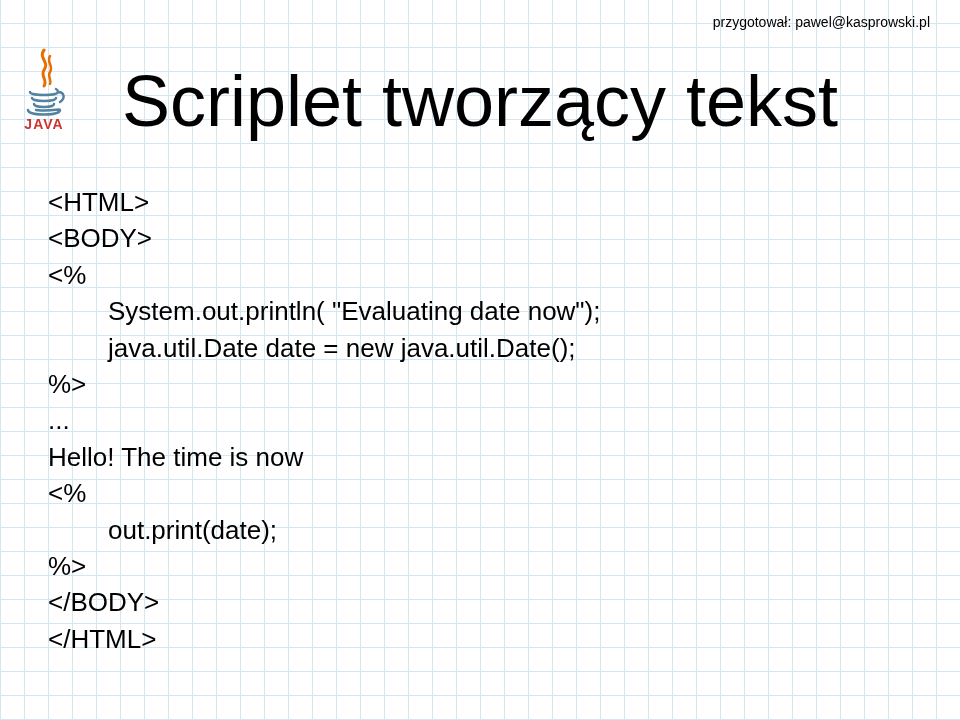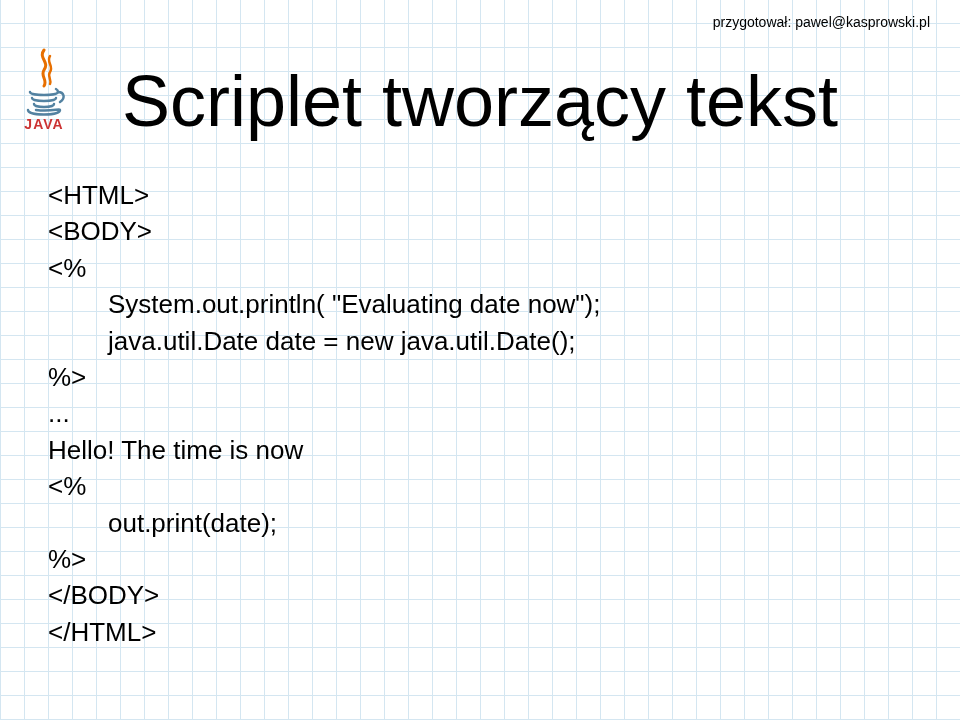--- a/index.html
+++ b/index.html
@@ -49,21 +49,21 @@
     top: 60px;
     left: 0;
     width: 960px;
     text-align: center;
     font-size: 72px;
     font-weight: normal;
   }
   
   .code-block {
     position: absolute;
-    top: 177px;
+    top: 184px;
     left: 48px;
     font-size: 26px;
     line-height: 1.4;
     white-space: pre;
     font-family: Arial, Helvetica, sans-serif;
   }
   .indent { display: inline-block; width: 60px; }
 </style>
 </head>
 <body>

